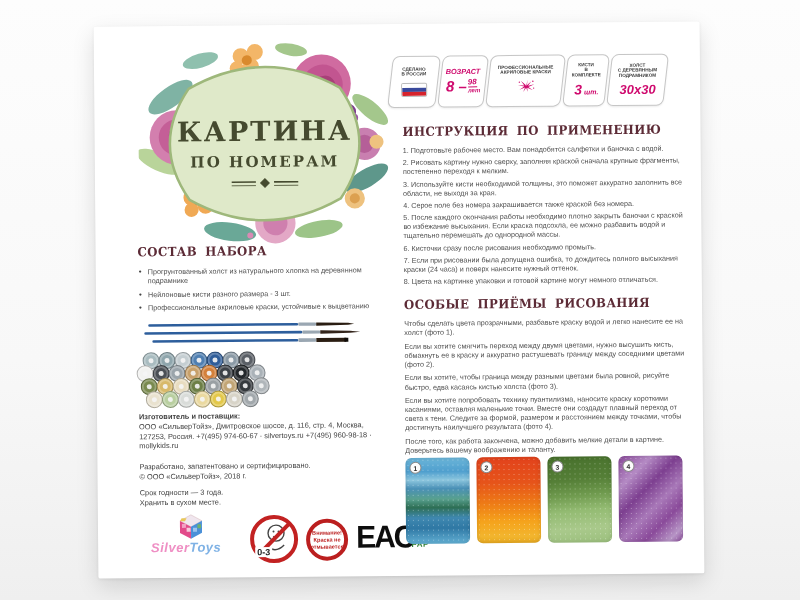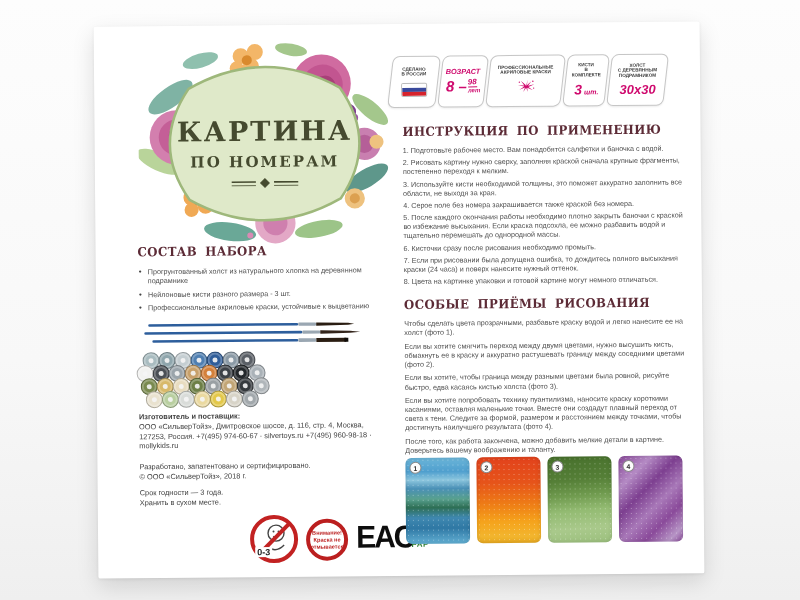--- a/index.html
+++ b/index.html
@@ -313,20 +313,35 @@
     <div>Разработано, запатентовано и сертифицировано.</div>
     <div>© ООО «СильверТойз», 2018 г.</div>
   </div>
 
   <div class="shelf">
     <div>Срок годности — 3 года.</div>
     <div>Хранить в сухом месте.</div>
   </div>
 
   <div class="marks">
+    <div class="logo">
+      <svg class="cube" viewBox="0 0 26 26">
+        <polygon points="13,1 24,7 13,13 2,7" fill="#f0e6ee" stroke="#caa" stroke-width="0.4"></polygon>
+        <rect x="6" y="4.4" width="5" height="3" fill="#e8c44a" transform="skewX(-28)" opacity="0.9"></rect>
+        <polygon points="2,7 13,13 13,25 2,19" fill="#e24a8a"></polygon>
+        <rect x="4" y="10" width="4" height="4" fill="#f2a0c4"></rect>
+          <rect x="8.6" y="14" width="4" height="4" fill="#ffffff" opacity="0.7"></rect>
+        <polygon points="24,7 13,13 13,25 24,19" fill="#4a90d8"></polygon>
+        <rect x="15" y="14" width="4" height="4" fill="#9cc4ee"></rect>
+          <rect x="19.4" y="10.5" width="3.6" height="4" fill="#6fb06f"></rect>
+      </svg>
+      <div class="bt">
+        <span class="s1">Silver</span><span class="s2">Toys</span>
+      </div>
+    </div>
 
     <svg class="mark-age" viewBox="0 0 52 52">
       <circle cx="26" cy="26" r="22" fill="#fff" stroke="#c22222" stroke-width="4"></circle>
       <circle cx="28" cy="20" r="8" fill="none" stroke="#444" stroke-width="1.4"></circle>
       <circle cx="25.5" cy="18.5" r="1" fill="#444"></circle>
         <circle cx="30.5" cy="18.5" r="1" fill="#444"></circle>
       <path d="M25,23 Q28,25 31,23" fill="none" stroke="#444" stroke-width="1"></path>
       <path d="M20,34 Q28,40 36,32" fill="none" stroke="#444" stroke-width="1.4"></path>
       <line x1="10" y1="42" x2="42" y2="10" stroke="#c22222" stroke-width="4"></line>
       <rect x="7" y="34" width="17" height="10" fill="#fff"></rect>

